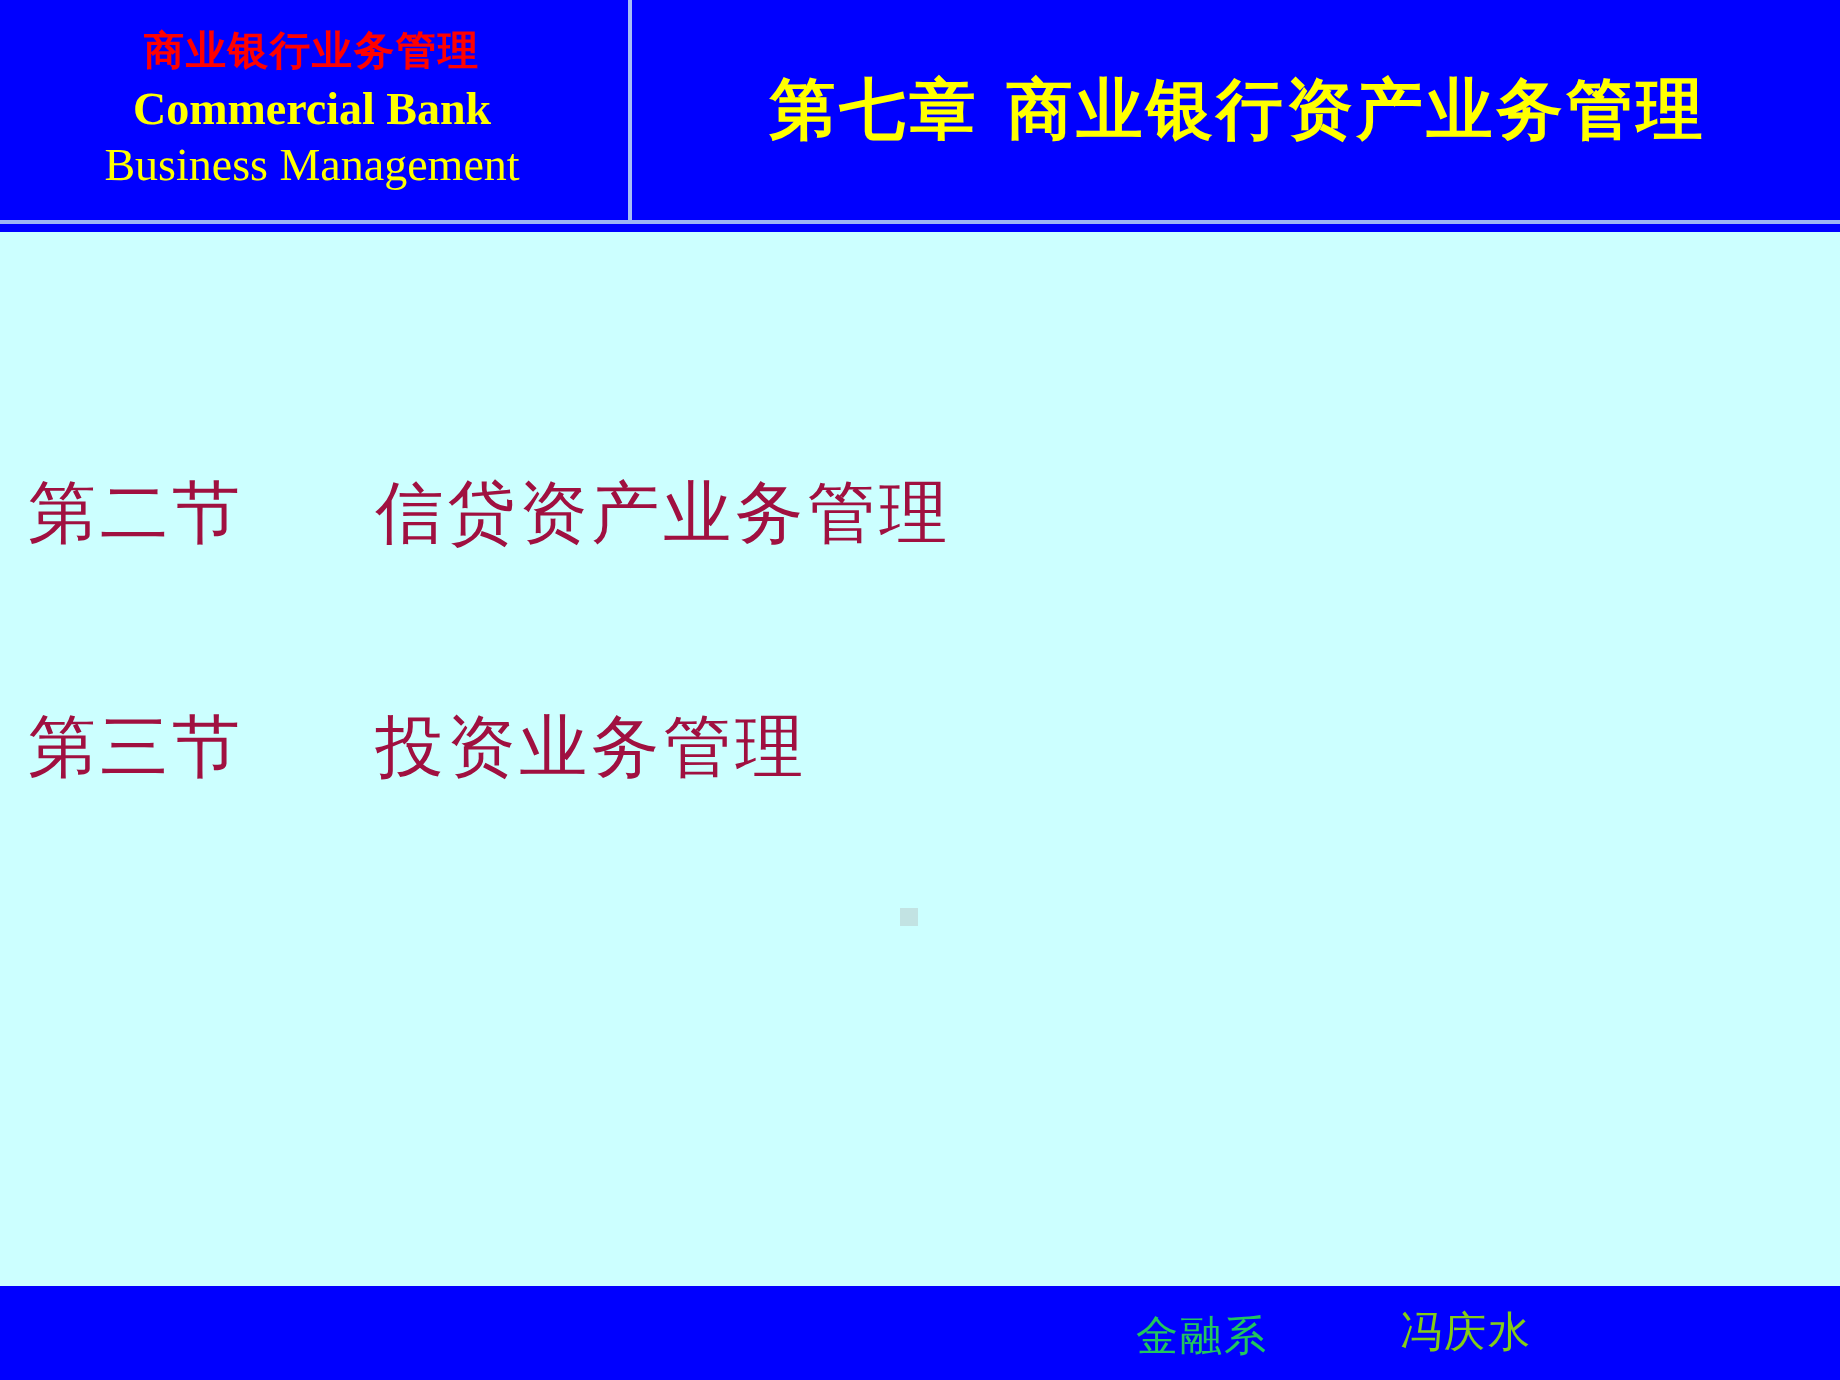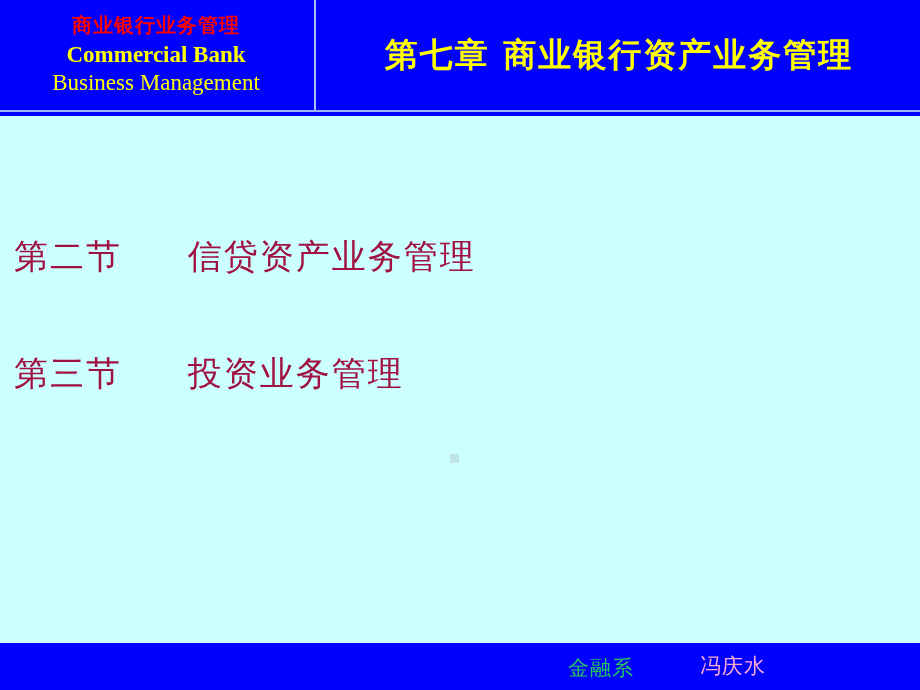--- a/index.html
+++ b/index.html
@@ -174,21 +174,21 @@
     font-family: Liberation Serif, serif;
     font-size: 21px;
     letter-spacing: 1px;
     white-space: nowrap;
   }
 
   #footer-author {
     position: absolute;
     left: 700px;
     top: 9px;
-    color: #f9a8d4;
+    color: #84cc16;
     font-family: Liberation Serif, serif;
     font-size: 21px;
     letter-spacing: 1px;
     white-space: nowrap;
   }
 </style>
 </head>
 <body>
 
 <div id="slide">

